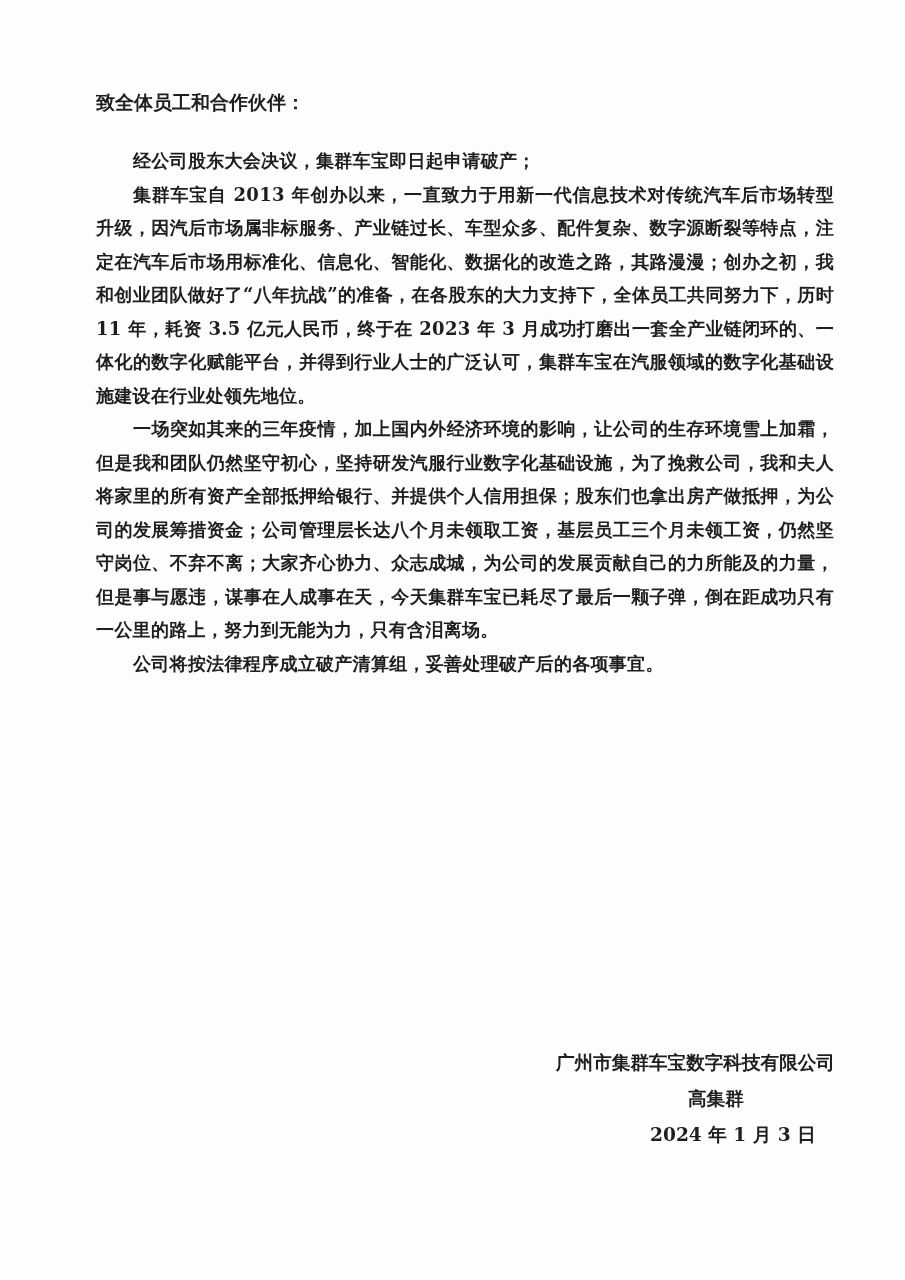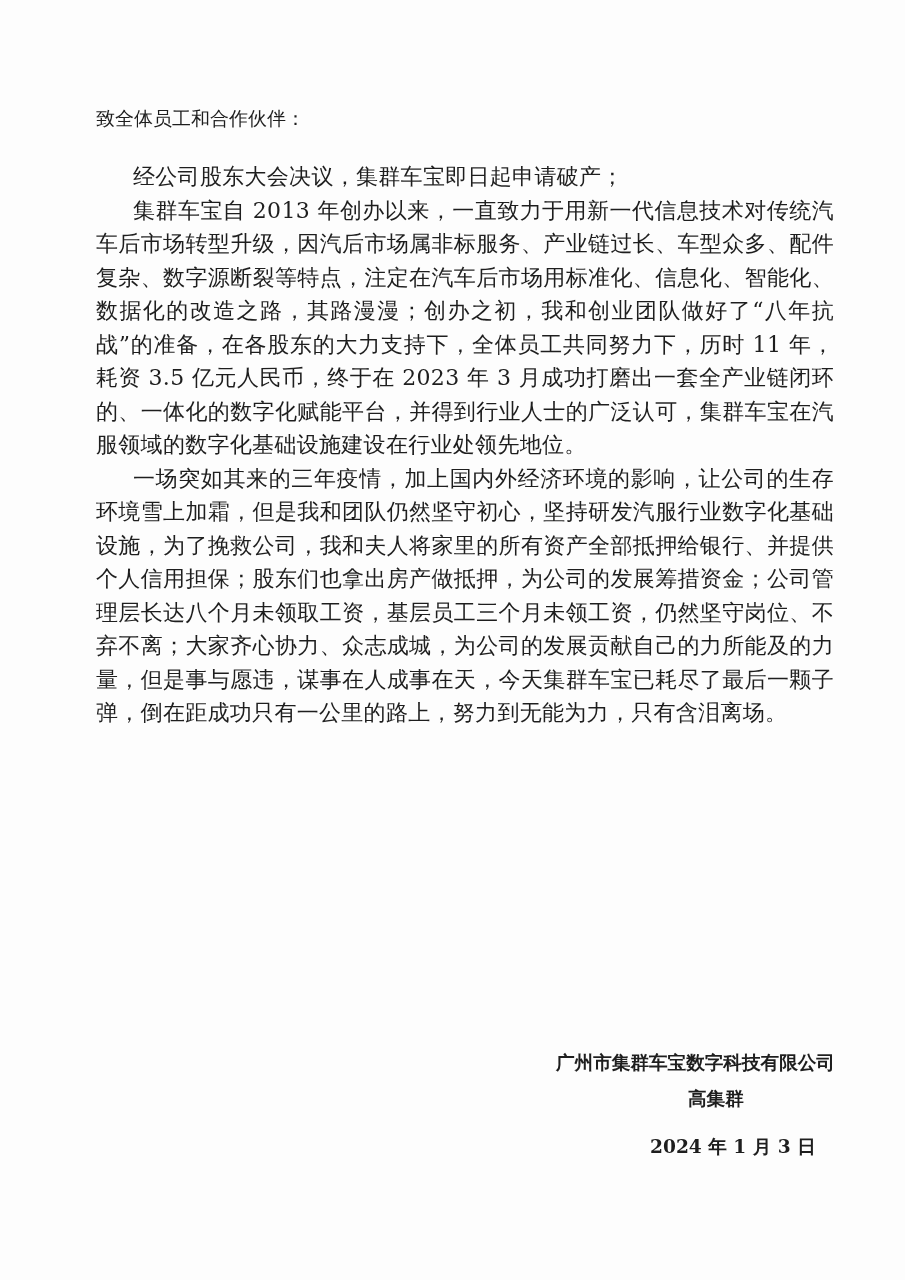--- a/index.html
+++ b/index.html
@@ -11,31 +11,32 @@
     width: 905px;
     height: 1280px;
     position: relative;
     overflow: hidden;
     font-family: "DejaVu Serif", "Liberation Serif", serif;
     color: #1e1e1e;
   }
   .page {
     position: absolute;
     left: 96px;
-    top: 104px;
+    top: 88px;
     width: 738px;
+    font-weight: bold;
   }
   .salutation {
     font-size: 19px;
     line-height: 28px;
     margin: 0 0 28px 0;
     letter-spacing: 0px;
   }
   .para {
-    font-size: 22px;
+    font-size: 18px;
     line-height: 33.5px;
     margin: 0;
     text-indent: 37px;
     text-align: justify;
     text-align-last: left;
     letter-spacing: 0.3px;
   }
   .signature {
     position: absolute;
     left: 0;
@@ -43,29 +44,30 @@
     top: 1050px;
     font-size: 18.6px;
   }
   .sig-line {
     position: absolute;
     white-space: nowrap;
     font-weight: bold;
   }
   .sig-company { left: 556px; top: 0; }
   .sig-name { left: 688px; top: 36px; }
-  .sig-date { left: 650px; top: 72px; margin-top: 12px; }
+  .sig-date { left: 650px; top: 72px; }
 </style>
 </head>
 <body>
 
 <div class="page">
   <p class="salutation">致全体员工和合作伙伴：</p>
   <p class="para">经公司股东大会决议，集群车宝即日起申请破产；</p>
   <p class="para">集群车宝自 2013 年创办以来，一直致力于用新一代信息技术对传统汽车后市场转型升级，因汽后市场属非标服务、产业链过长、车型众多、配件复杂、数字源断裂等特点，注定在汽车后市场用标准化、信息化、智能化、数据化的改造之路，其路漫漫；创办之初，我和创业团队做好了“八年抗战”的准备，在各股东的大力支持下，全体员工共同努力下，历时 11 年，耗资 3.5 亿元人民币，终于在 2023 年 3 月成功打磨出一套全产业链闭环的、一体化的数字化赋能平台，并得到行业人士的广泛认可，集群车宝在汽服领域的数字化基础设施建设在行业处领先地位。</p>
   <p class="para">一场突如其来的三年疫情，加上国内外经济环境的影响，让公司的生存环境雪上加霜，但是我和团队仍然坚守初心，坚持研发汽服行业数字化基础设施，为了挽救公司，我和夫人将家里的所有资产全部抵押给银行、并提供个人信用担保；股东们也拿出房产做抵押，为公司的发展筹措资金；公司管理层长达八个月未领取工资，基层员工三个月未领工资，仍然坚守岗位、不弃不离；大家齐心协力、众志成城，为公司的发展贡献自己的力所能及的力量，但是事与愿违，谋事在人成事在天，今天集群车宝已耗尽了最后一颗子弹，倒在距成功只有一公里的路上，努力到无能为力，只有含泪离场。</p>
+  <p class="para">公司将按法律程序成立破产清算组，妥善处理破产后的各项事宜。</p>
 </div>
 
 <div class="signature">
   <div class="sig-line sig-company">广州市集群车宝数字科技有限公司</div>
   <div class="sig-line sig-name">高集群</div>
   <div class="sig-line sig-date">2024 年 1 月 3 日</div>
 </div>
 
 </body></html>

